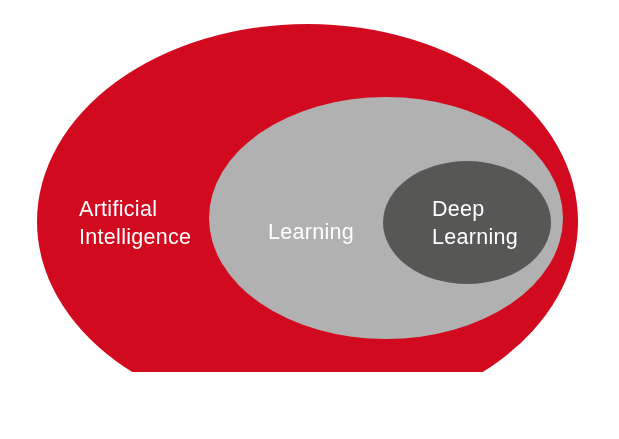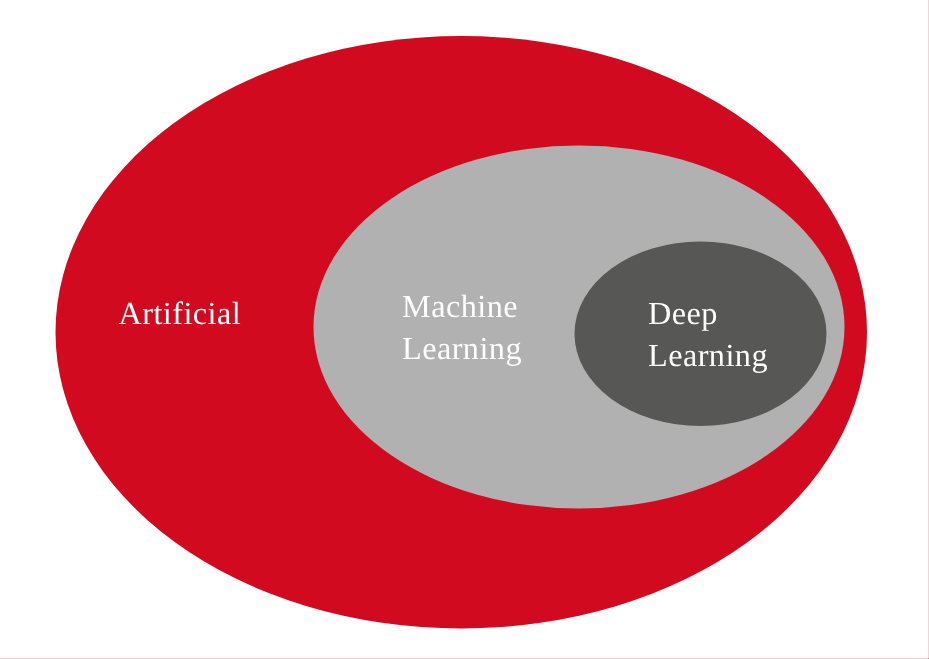--- a/index.html
+++ b/index.html
@@ -3,24 +3,24 @@
 <meta charset="utf-8">
 <style>
   html, body {
     margin: 0;
     padding: 0;
     background: #ffffff;
   }
   .canvas {
     position: relative;
     width: 619px;
-    height: 439px;
+    height: 372px;
     background: #ffffff;
     overflow: hidden;
-    font-family: Liberation Serif, serif;
+    font-family: Liberation Sans, sans-serif;
   }
   .ellipse {
     position: absolute;
     border-radius: 50%;
   }
   .ellipse-ai {
     left: 37px;
     top: 24px;
     width: 541px;
     height: 395px;
@@ -60,24 +60,25 @@
 <div class="canvas">
 
   <div class="ellipse ellipse-ai" style="background: rgb(210, 10, 31);"></div>
 
   <div class="ellipse ellipse-ml" style="background: rgb(177, 177, 177);"></div>
 
   <div class="ellipse ellipse-dl" style="background: rgb(87, 87, 86);"></div>
 
   <div class="set-label label-ai">
     <span>Artificial</span><br>
+    <span>Intelligence</span>
   </div>
 
   <div class="set-label label-ml">
-    <span>Machine</span><br>
+    <br>
     <span>Learning</span>
   </div>
 
   <div class="set-label label-dl">
     <span>Deep</span><br>
     <span>Learning</span>
   </div>
 
 </div>
 

